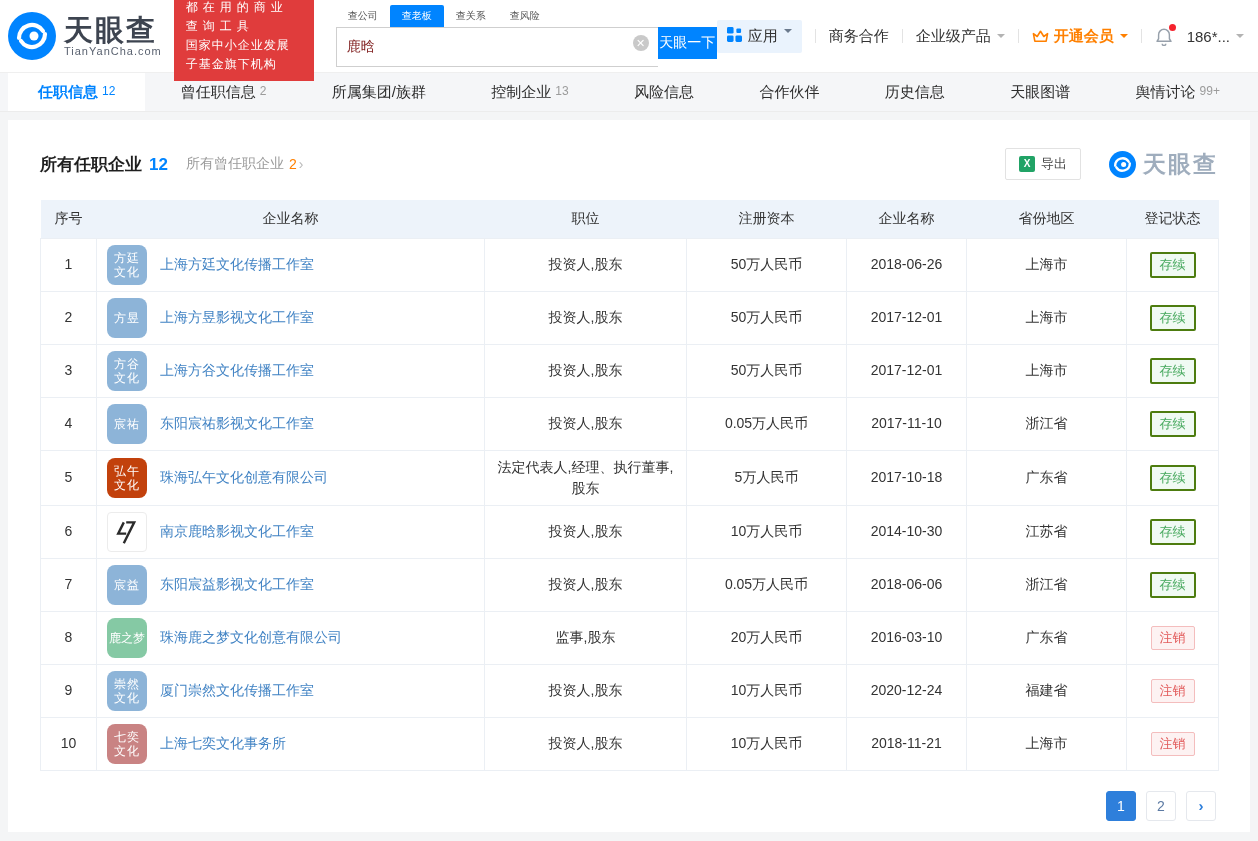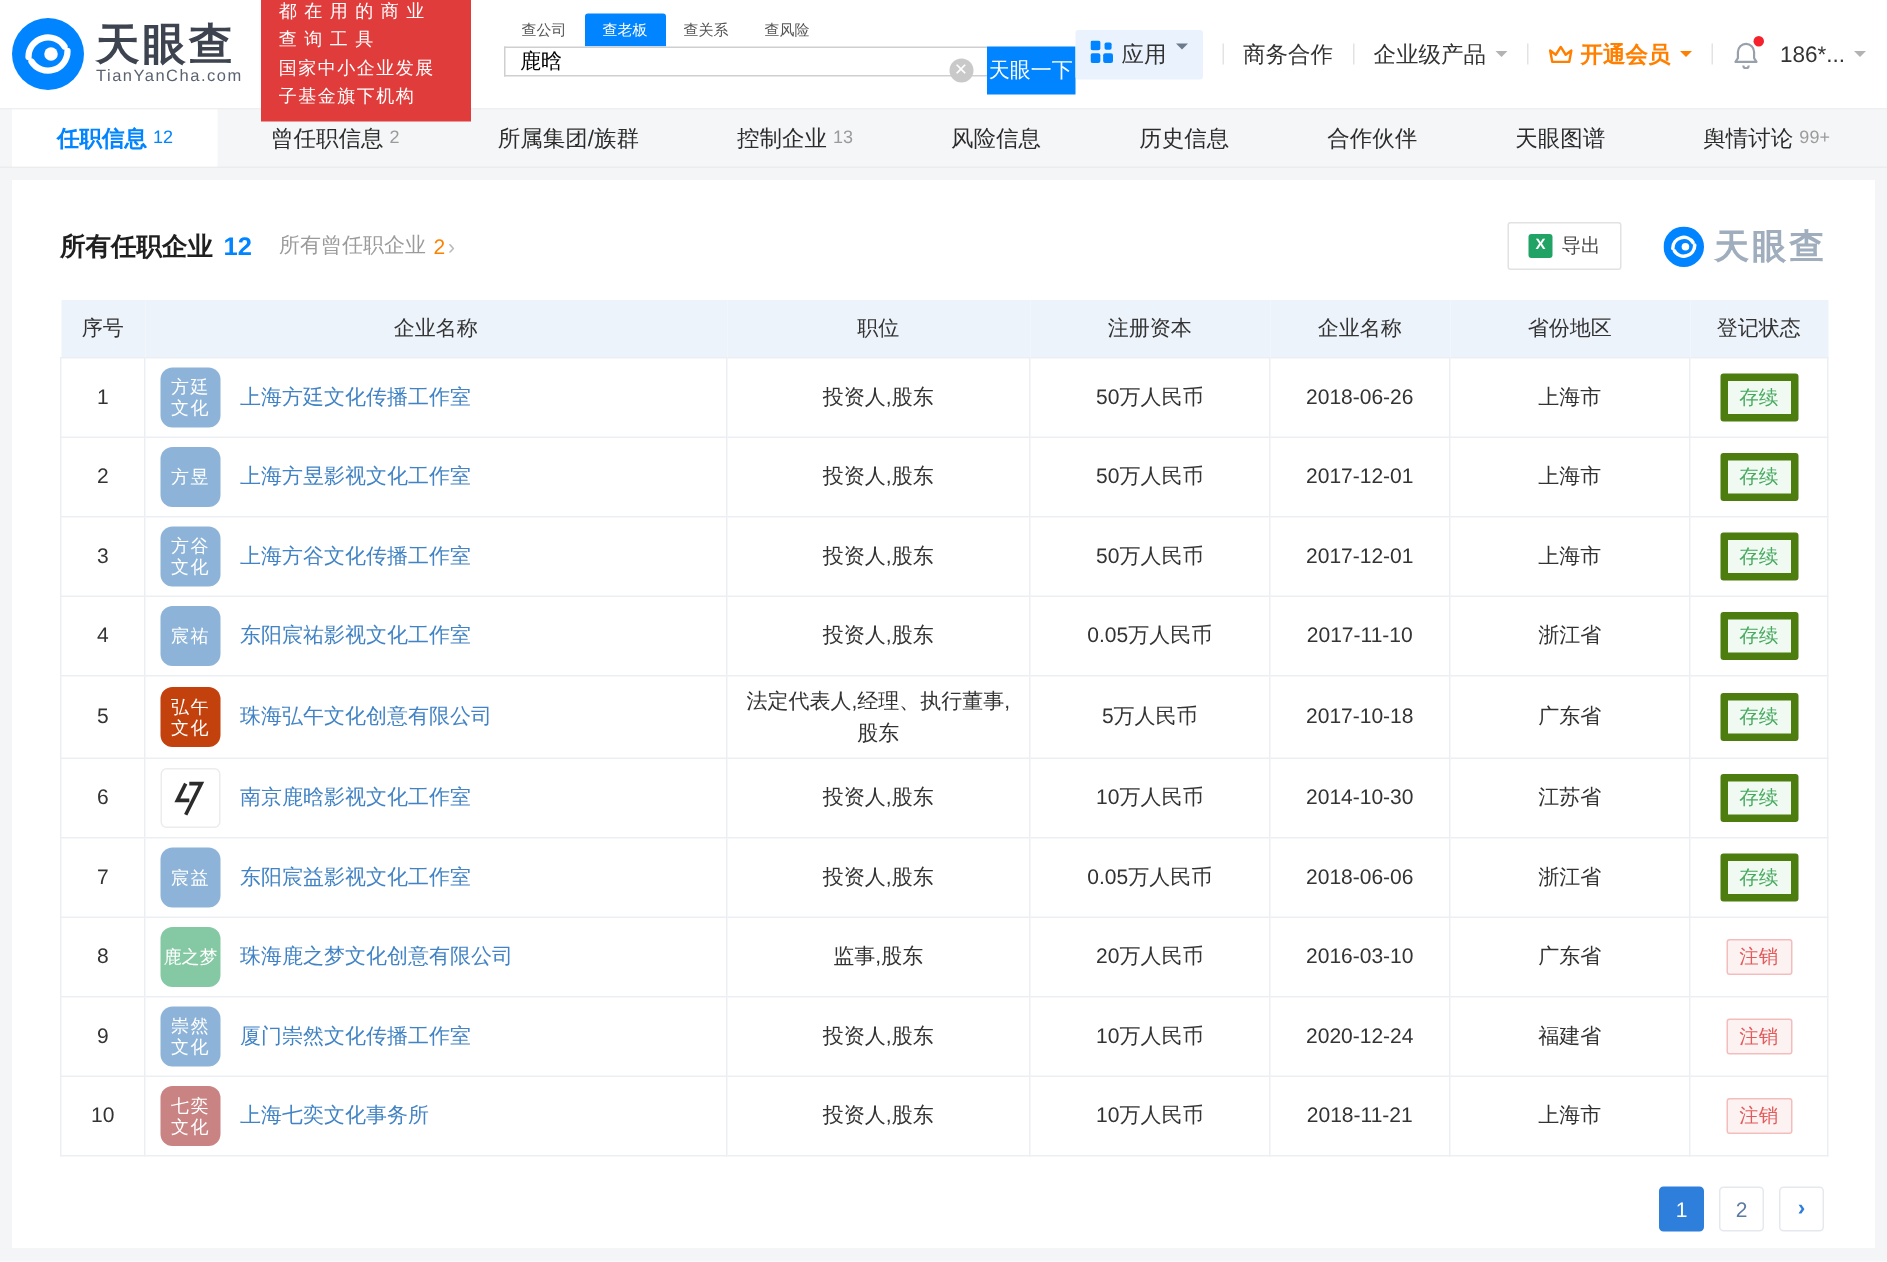--- a/index.html
+++ b/index.html
@@ -16,21 +16,21 @@
   .slogan { margin-left:12px; background:#e03c3c; color:#fff; font-size:12px; padding:7px 12px; line-height:19px; }
   .slogan .l1 { letter-spacing:5px; }
   .slogan .l2 { letter-spacing:1px; }
 
   .search-area { margin-left:22px; width:392px; }
   .s-tabs { display:flex; font-size:10px; color:#555; }
   .s-tab { padding:4px 12px; cursor:pointer; }
   .s-tab.active { background:#0084ff; color:#fff; border-radius:2px 2px 0 0; }
   .s-row { display:flex; }
   .s-input-wrap { position:relative; width:322px; }
-  .s-input { width:100%; height:20px; border:1px solid #cfcfcf; border-right:none; padding:0 32px 0 10px; font-size:14px; color:#000000; outline:none; font-family:inherit; }
+  .s-input { width:100%; height:40px; border:1px solid #cfcfcf; border-right:none; padding:0 32px 0 10px; font-size:14px; color:#7f1d1d; outline:none; font-family:inherit; }
   .clear-btn { position:absolute; right:9px; top:8px; width:16px; height:16px; border-radius:50%; background:#c9c9c9; color:#fff; font-size:11px; line-height:16px; text-align:center; cursor:pointer; }
   .s-btn { width:59px; height:32px; background:#0084ff; color:#fff; border:none; font-size:14px; cursor:pointer; font-family:inherit; }
 
   .right-menu { margin-left:auto; display:flex; align-items:center; font-size:15px; color:#333; white-space:nowrap; }
   .menu-sep { width:1px; height:14px; background:#e3e3e3; margin:0 13px; }
   .apps-btn { display:flex; background:#eaf3fd; border-radius:2px; padding:7px 10px; cursor:pointer; }
   .apps-btn svg { margin-right:6px; }
   .caret { display:inline-block; width:0; height:0; border:4px solid transparent; border-top-color:#6b7a8d; margin-left:6px; transform:translateY(2px); }
   .menu-item { cursor:pointer; display:flex; align-items:center; }
   .vip { color:#ff8000; font-weight:600; }
@@ -62,21 +62,21 @@
   
   table { width:100%; border-collapse:collapse; table-layout:fixed; margin-top:20px; }
   thead th { background:#edf3fa; height:38px; font-weight:400; font-size:14px; color:#333; text-align:center; }
   tbody td { border:1px solid #ebeff4; font-size:14px; color:#333; text-align:center; height:53px; padding:6px 8px; line-height:21px; }
   td.name-td { text-align:left; padding:6px 10px; }
   .name-flex { display:flex; align-items:center; gap:13px; }
   .co-icon { width:40px; height:40px; flex:0 0 40px; border-radius:8px; color:#fff; font-size:12px; line-height:14px; display:flex; flex-direction:column; justify-content:center; align-items:center; letter-spacing:1px; }
   .co-icon.logo { background:#fff; border:1px solid #ececec; border-radius:4px; }
   .co-name { color:#4183c4; text-decoration:none; cursor:pointer; }
   .badge { display:inline-block; padding:4px 8px; font-size:13px; line-height:14px; border-radius:2px; }
-  .st-green { color:#48a95f; border:5px solid #4d7c0f; background:#f0faf3; }
+  .st-green { color:#48a95f; border:2px solid #4d7c0f; background:#f0faf3; }
   .st-red { color:#e25b5b; border:1px solid #f4bdbd; background:#fdf2f2; }
 
   
   .pager { display:flex; justify-content:flex-end; gap:10px; margin-top:20px; padding-right:2px; }
   .page-btn { width:30px; height:30px; border:1px solid #e5e8ed; border-radius:3px; background:#fff; color:#5c7aa3; font-size:14px; line-height:28px; text-align:center; cursor:pointer; }
   .page-btn.active { background:#2e7fdb; border-color:#2e7fdb; color:#fff; }
   .page-btn.next { color:#2e7fdb; font-size:15px; font-weight:700; }
 </style>
 </head>
 <body>
@@ -173,25 +173,25 @@
   </div>
     <div class="nav-tab">
     <span>控制企业</span>
     <span class="cnt">13</span>
   </div>
     <div class="nav-tab">
     <span>风险信息</span>
 
   </div>
     <div class="nav-tab">
+    <span>合作伙伴</span>
+
+  </div>
+    <div class="nav-tab">
     <span>历史信息</span>
-
-  </div>
-    <div class="nav-tab">
-    <span>合作伙伴</span>
 
   </div>
     <div class="nav-tab">
     <span>天眼图谱</span>
 
   </div>
     <div class="nav-tab">
     <span>舆情讨论</span>
     <span class="cnt">99+</span>
   </div>

